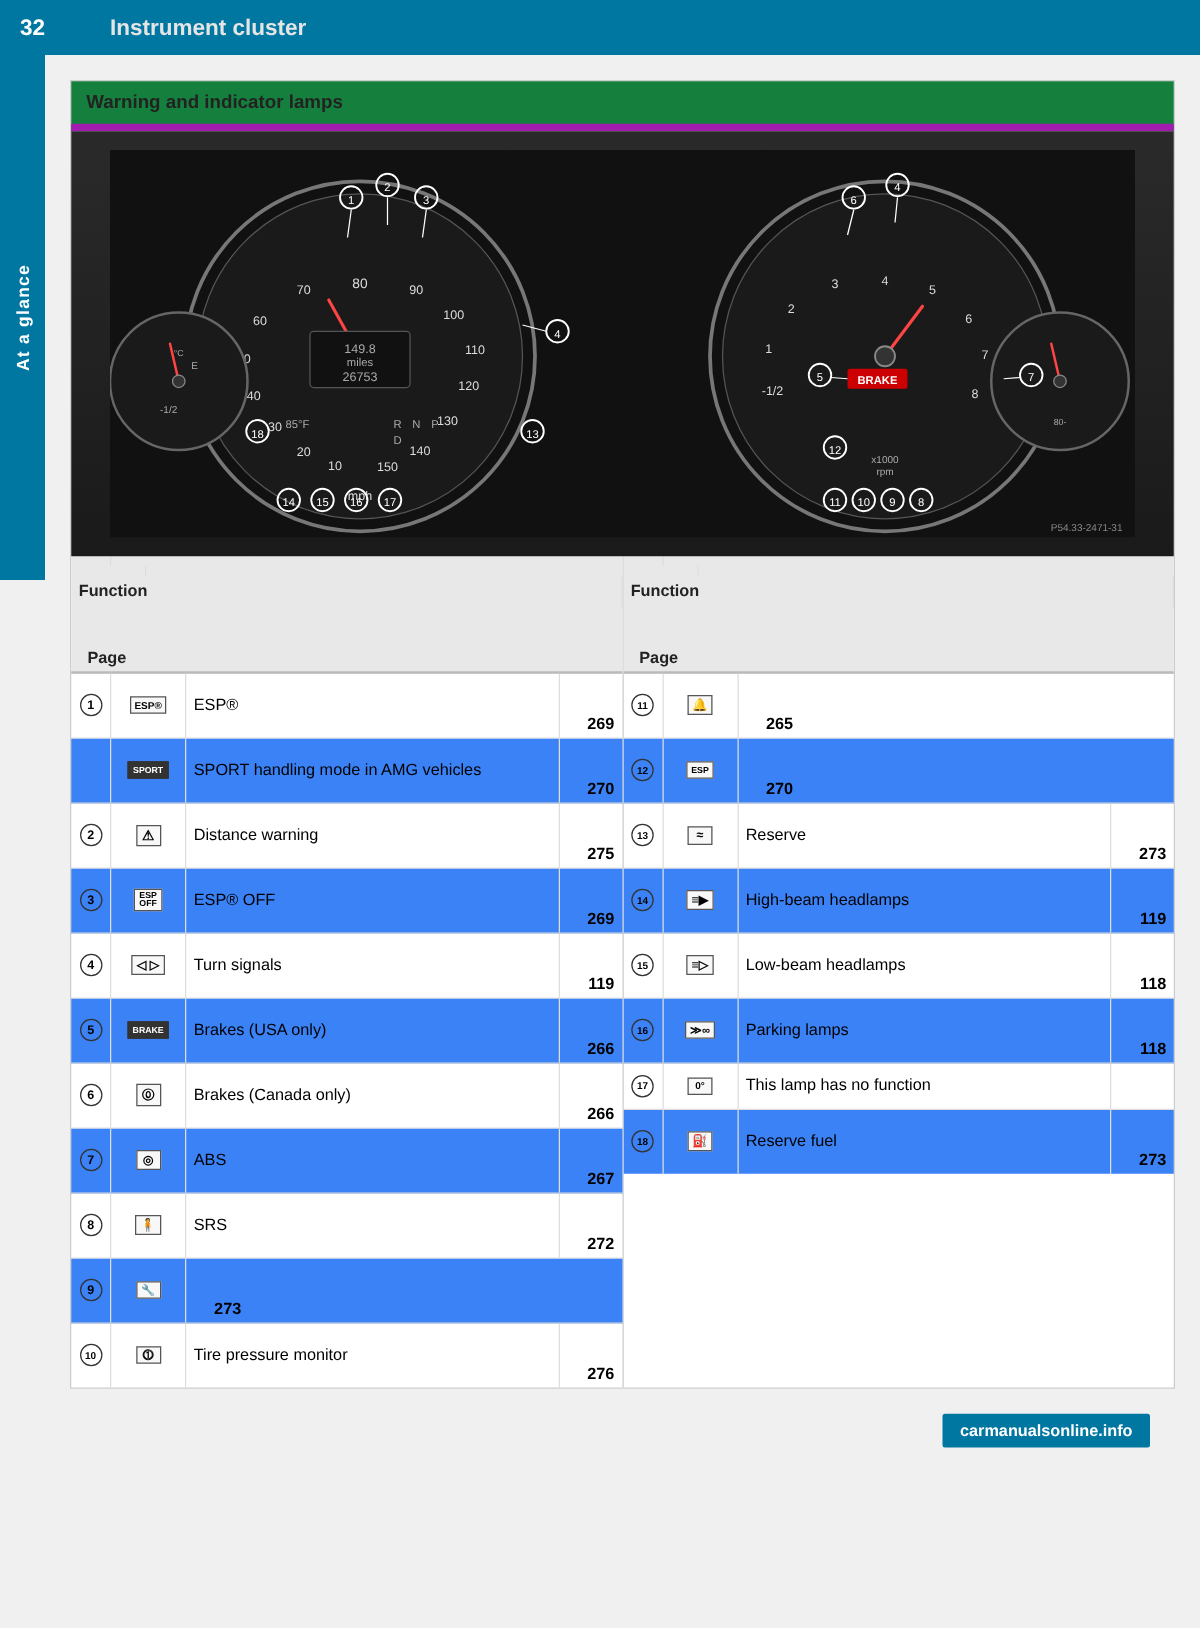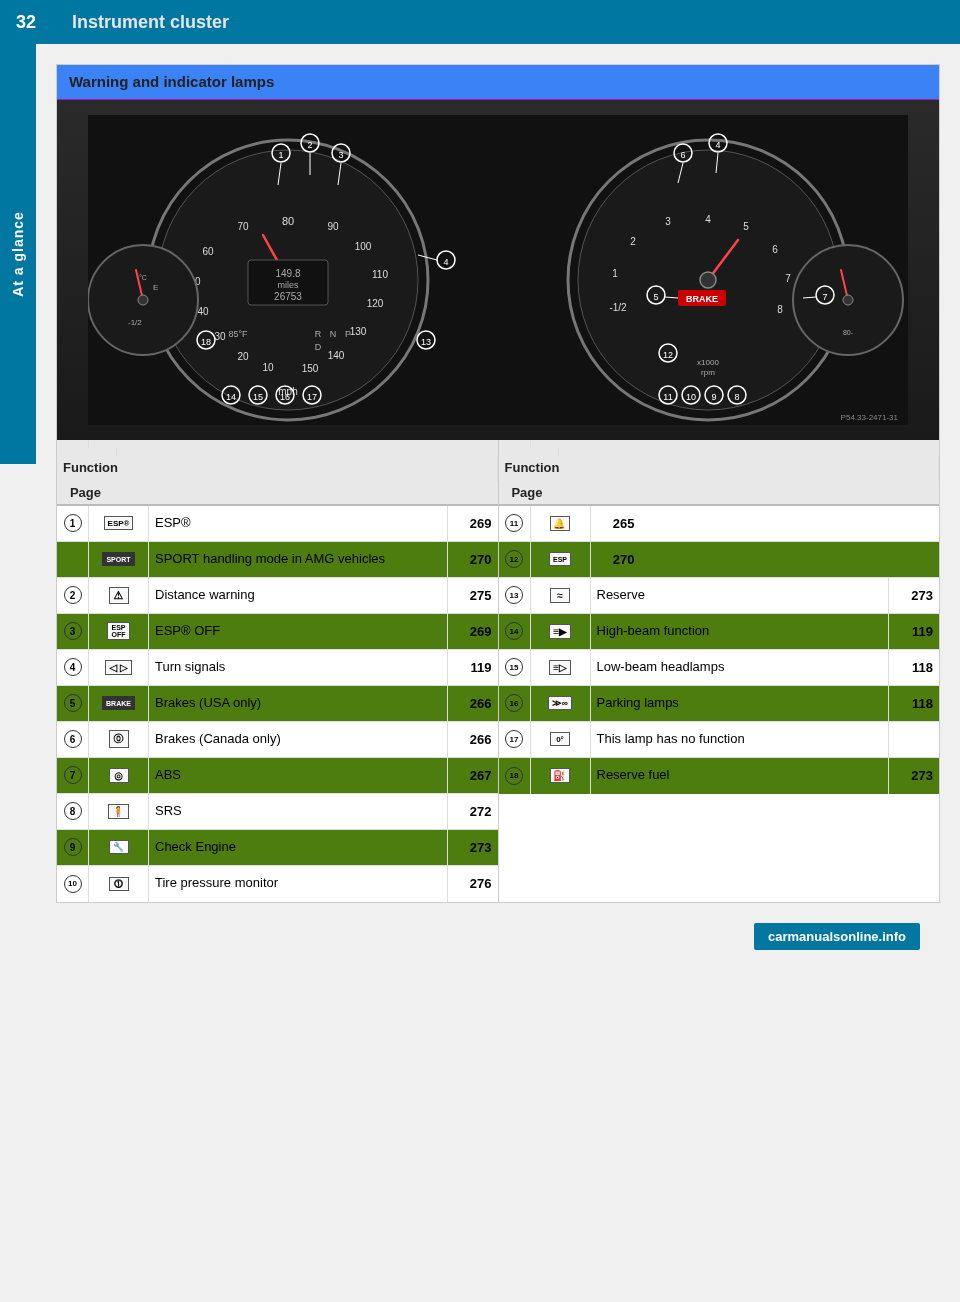--- a/index.html
+++ b/index.html
@@ -11,21 +11,21 @@
       position: relative;
     }
 
     
     .header-bar {
       background: #0077a0;
       height: 44px;
       display: flex;
       align-items: center;
       padding: 0 16px;
-      gap: 16px;
+      gap: 32px;
     }
     .header-page-num {
       color: white;
       font-size: 18px;
       font-weight: bold;
       min-width: 40px;
     }
     .header-title {
       color: #e5e5e5;
       font-size: 18px;
@@ -60,22 +60,22 @@
       background: #f0f0f0;
     }
 
     
     .section-box {
       background: white;
       border: 1px solid #ccc;
     }
 
     .section-header {
-      background: #3b82f6;
-      border-bottom: 1px solid #a21caf;
+      background: #15803d;
+      border-bottom: 6px solid #a21caf;
       padding: 8px 12px;
     }
     .section-header-text {
       font-size: 15px;
       font-weight: bold;
       color: #222;
     }
 
     
     .tables-container {
@@ -142,20 +142,21 @@
 
     .col-page {
       width: 50px;
       min-width: 50px;
       display: flex;
       align-items: center;
       justify-content: flex-end;
       padding: 4px 6px;
       font-size: 13px;
       font-weight: bold;
+      margin-top: 28px;
     }
 
     .col-header {
       font-weight: bold;
       font-size: 13px;
       color: #222;
     }
 
     .circle-num {
       display: inline-flex;
@@ -201,21 +202,21 @@
     .footer-logo {
       background: #0077a0;
       color: white;
       padding: 6px 14px;
       font-size: 13px;
       font-weight: bold;
       border-radius: 2px;
     }
 
     .alt-row {
-      background: #4d7c0f;
+      background: #3b82f6;
     }
 
     
     .cluster-wrapper {
       background: linear-gradient(180deg, #2a2a2a 0%, #1a1a1a 100%);
       width: 100%;
       height: 340px;
       display: flex;
       align-items: center;
       justify-content: center;
@@ -495,21 +496,20 @@
           <div class="col-page">272</div>
         </div>
 
         <div class="table-row alt-row">
           <div class="col-num">
               <span class="circle-num">9</span>
             </div>
           <div class="col-icon">
             <span class="icon-box" style="font-size:9px;">🔧</span>
           </div>
-          <div class="col-function">Check Engine</div>
           <div class="col-page">273</div>
         </div>
 
         <div class="table-row">
           <div class="col-num">
               <span class="circle-num" style="font-size:8px;">10</span>
             </div>
           <div class="col-icon">
             <span class="icon-box" style="font-size:9px;">⓵</span>
           </div>
@@ -558,21 +558,21 @@
           <div class="col-page">273</div>
         </div>
 
         <div class="table-row alt-row">
           <div class="col-num">
               <span class="circle-num" style="font-size:8px;">14</span>
             </div>
           <div class="col-icon">
             <span class="icon-box" style="font-size:10px;">≡▶</span>
           </div>
-          <div class="col-function">High-beam function</div>
+          <div class="col-function">High-beam headlamps</div>
           <div class="col-page">119</div>
         </div>
 
         <div class="table-row">
           <div class="col-num">
               <span class="circle-num" style="font-size:8px;">15</span>
             </div>
           <div class="col-icon">
             <span class="icon-box" style="font-size:10px;">≡▷</span>
           </div>

